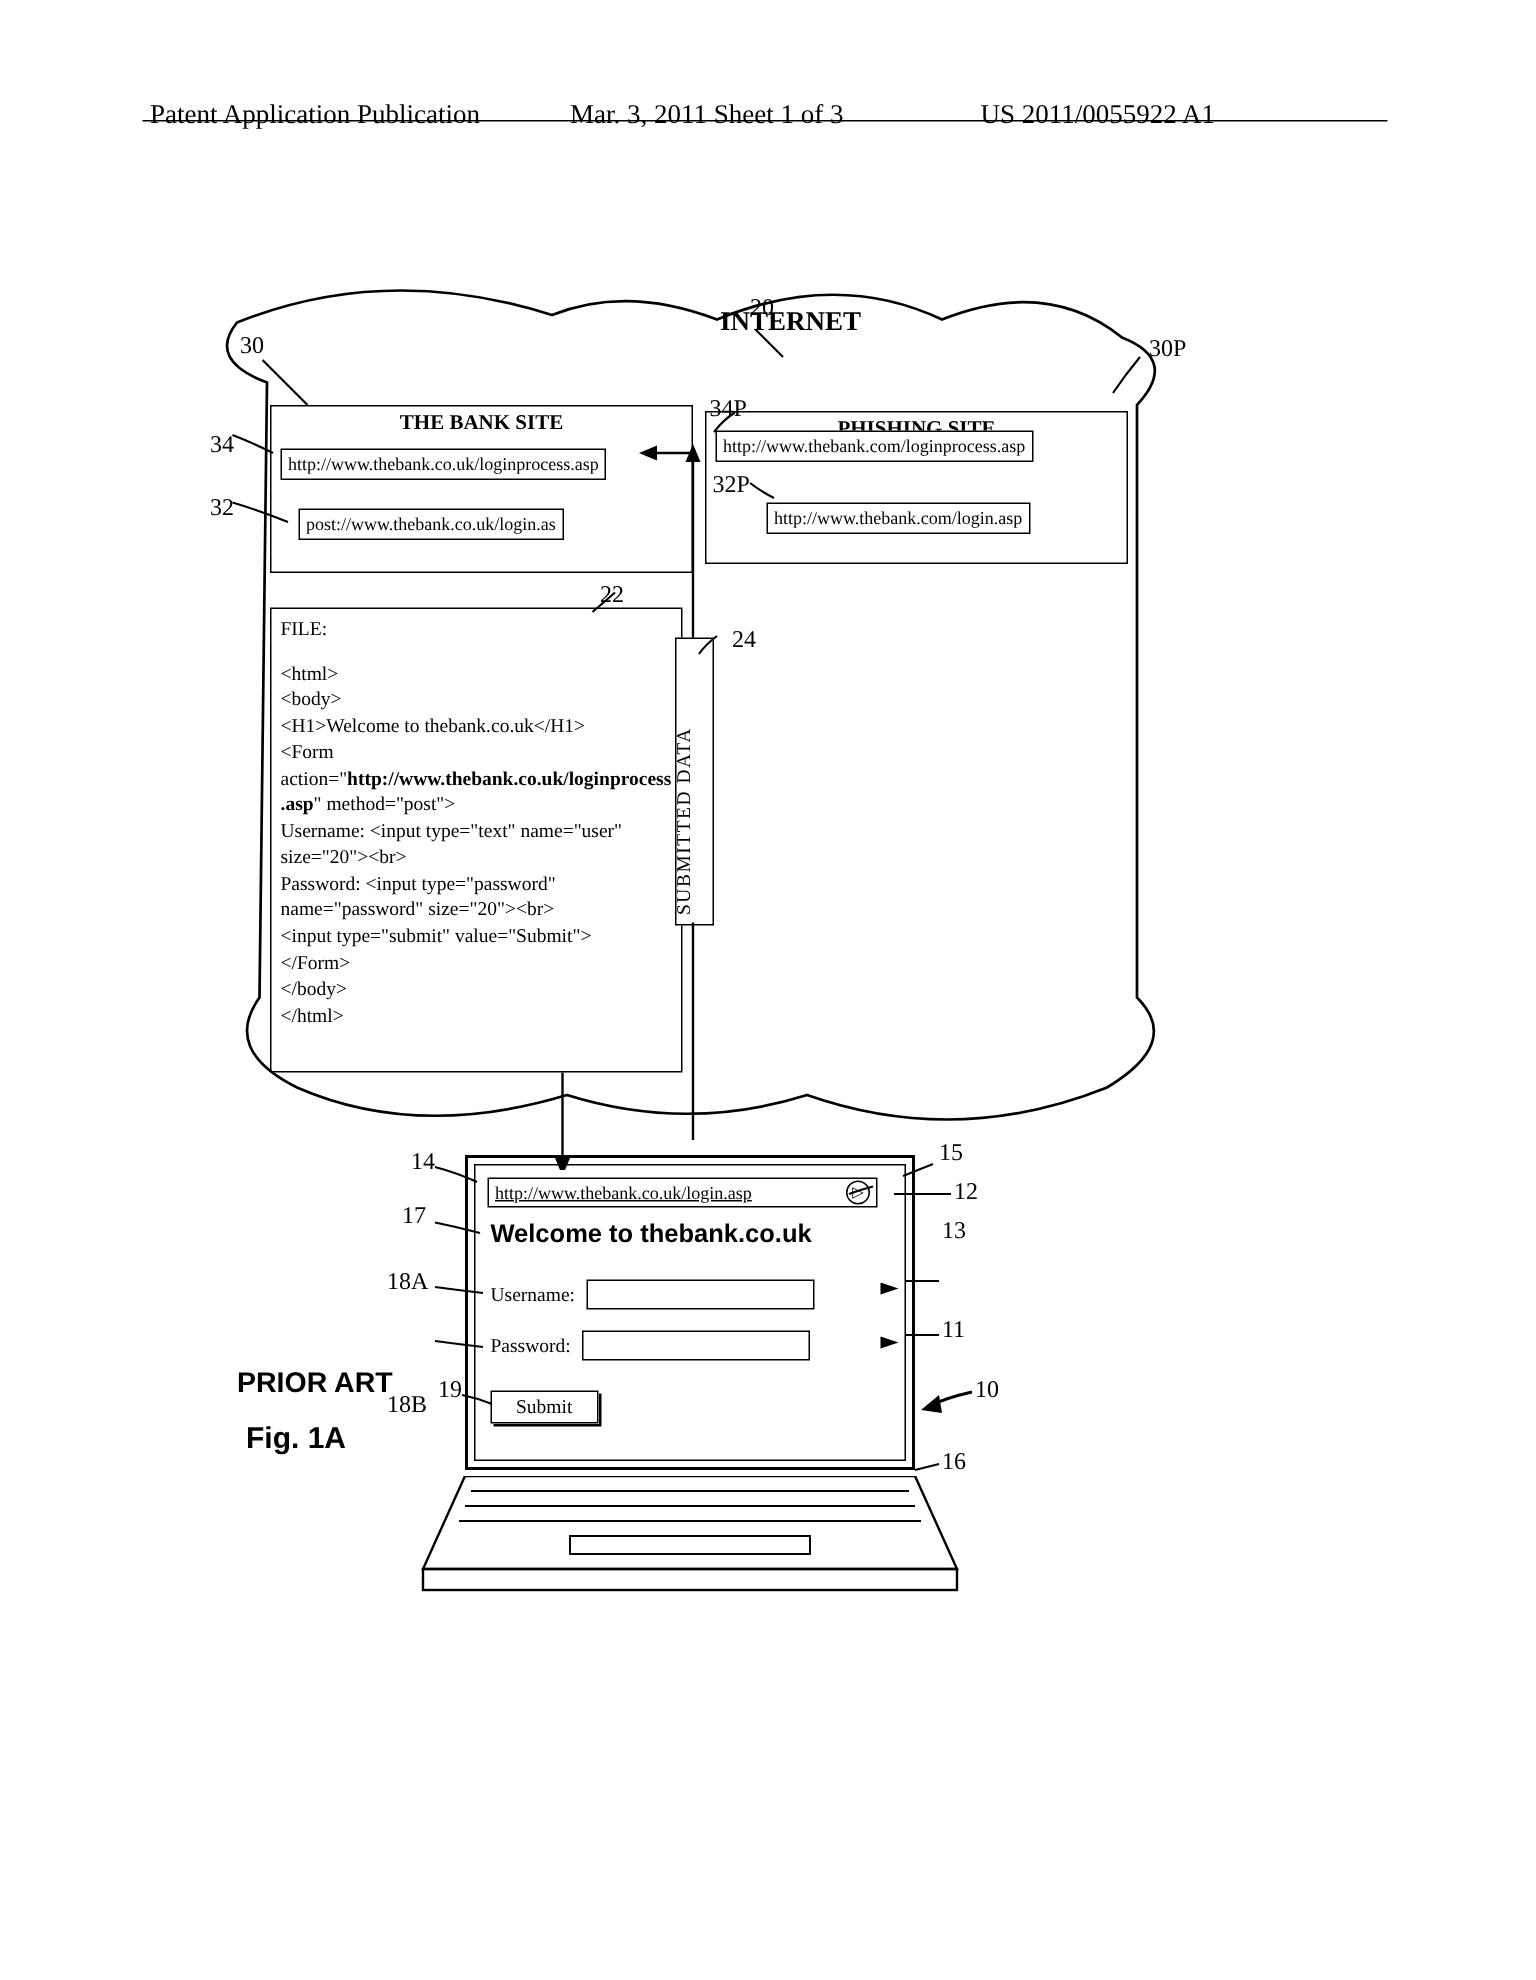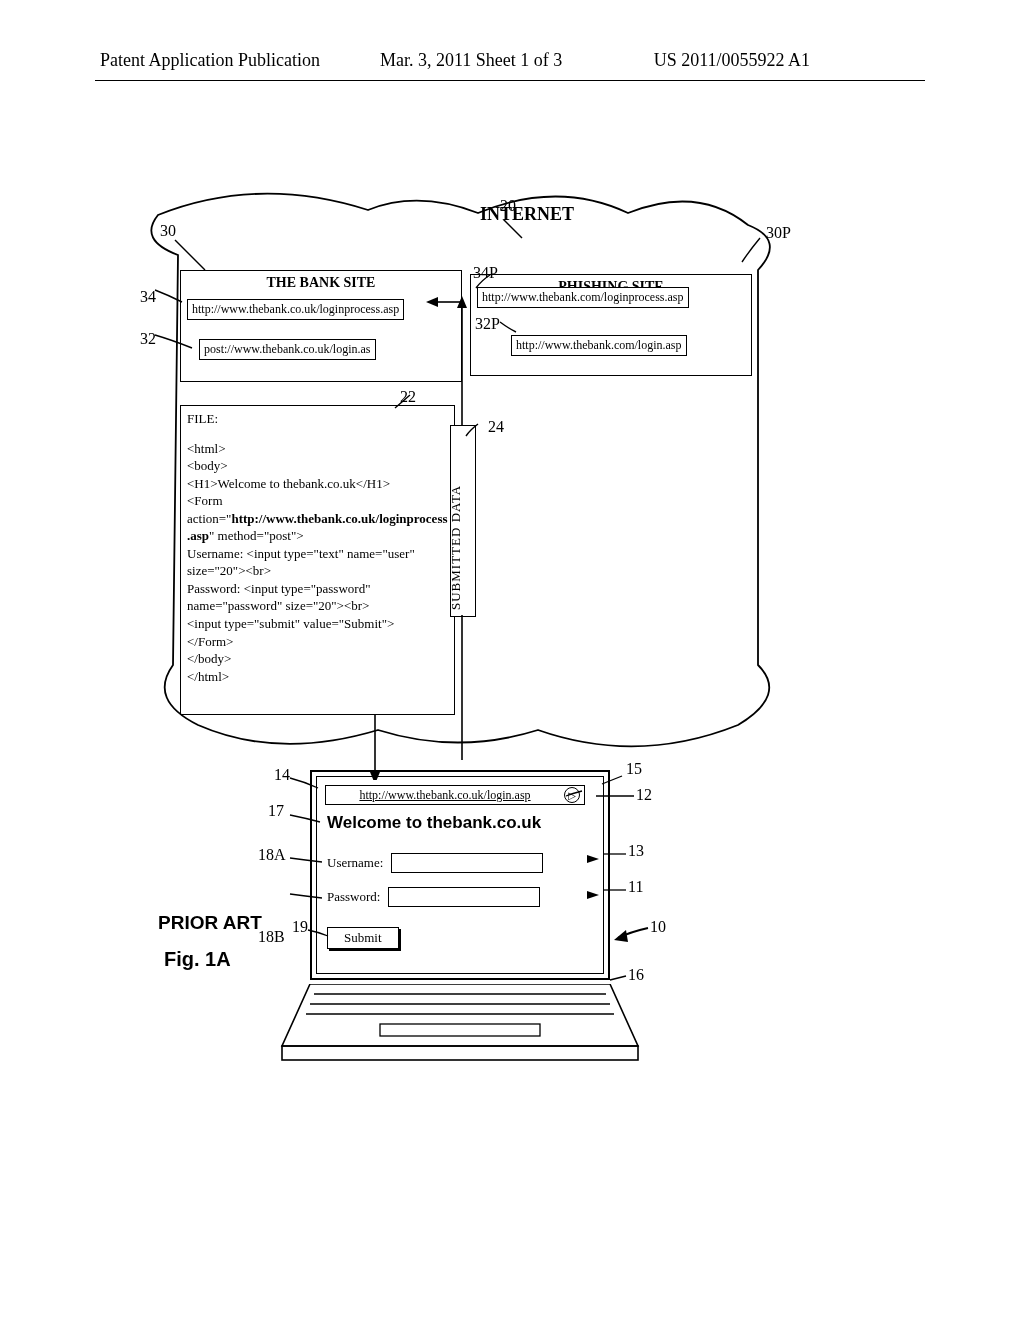--- a/index.html
+++ b/index.html
@@ -6,21 +6,21 @@
     margin: 0;
     padding: 0;
     font-family: "Times New Roman", serif;
     background: #fff;
     width: 1024px;
     height: 1320px;
     position: relative;
   }
   .header {
     position: absolute;
-    top: 50px;
+    top: 66px;
     left: 0;
     width: 910px;
     display: flex;
     justify-content: space-between;
     padding: 0 100px;
     box-sizing: border-box;
     font-size: 18px;
   }
   .header-left { font-weight: normal; }
   .header-center { position: absolute; left: 380px; }
@@ -133,21 +133,20 @@
   .addr-bar {
     position: absolute;
     left: 8px; top: 8px;
     width: 260px; height: 20px;
     border: 1.5px solid #000;
     display: flex;
     align-items: center;
     padding: 0 4px;
     box-sizing: border-box;
     font-size: 12px;
-    text-align: center;
   }
   .addr-url { text-decoration: underline; flex: 1; white-space: nowrap; overflow: hidden; }
   .go-icon { border: 1px solid #000; width: 14px; height: 14px; border-radius: 50%; font-size: 10px; display: flex; align-items: center; justify-content: center; margin-left: 4px; }
   .welcome {
     position: absolute;
     left: 10px; top: 36px;
     font-family: Arial, sans-serif;
     font-weight: bold;
     font-size: 17px;
   }
@@ -318,21 +317,21 @@
     <rect x="100" y="40" width="160" height="12" fill="none" stroke="#000" stroke-width="1.3"></rect>
   </svg>
 </div>
 
 <div class="callout" style="left:274px;top:766px;">14</div>
 <div class="callout" style="left:626px;top:760px;">15</div>
 <div class="callout" style="left:636px;top:786px;">12</div>
 <div class="callout" style="left:268px;top:802px;">17</div>
 <div class="callout" style="left:258px;top:846px;">18A</div>
 <div class="callout" style="left:258px;top:928px;">18B</div>
-<div class="callout" style="left:628px;top:842px;">13</div>
+<div class="callout" style="left:628px;top:812px;">13</div>
 <div class="callout" style="left:628px;top:878px;">11</div>
 <div class="callout" style="left:292px;top:918px;">19</div>
 <div class="callout" style="left:650px;top:918px;">10</div>
 <div class="callout" style="left:628px;top:966px;">16</div>
 
 <svg style="position:absolute;left:250px;top:760px;" width="420" height="240">
   <path d="M 40 18 Q 55 22 68 28" fill="none" stroke="#000" stroke-width="1.3"></path>
   <path d="M 40 55 Q 55 58 70 62" fill="none" stroke="#000" stroke-width="1.3"></path>
   <path d="M 40 98 Q 55 100 72 102" fill="none" stroke="#000" stroke-width="1.3"></path>
   <path d="M 40 134 Q 55 136 72 138" fill="none" stroke="#000" stroke-width="1.3"></path>

